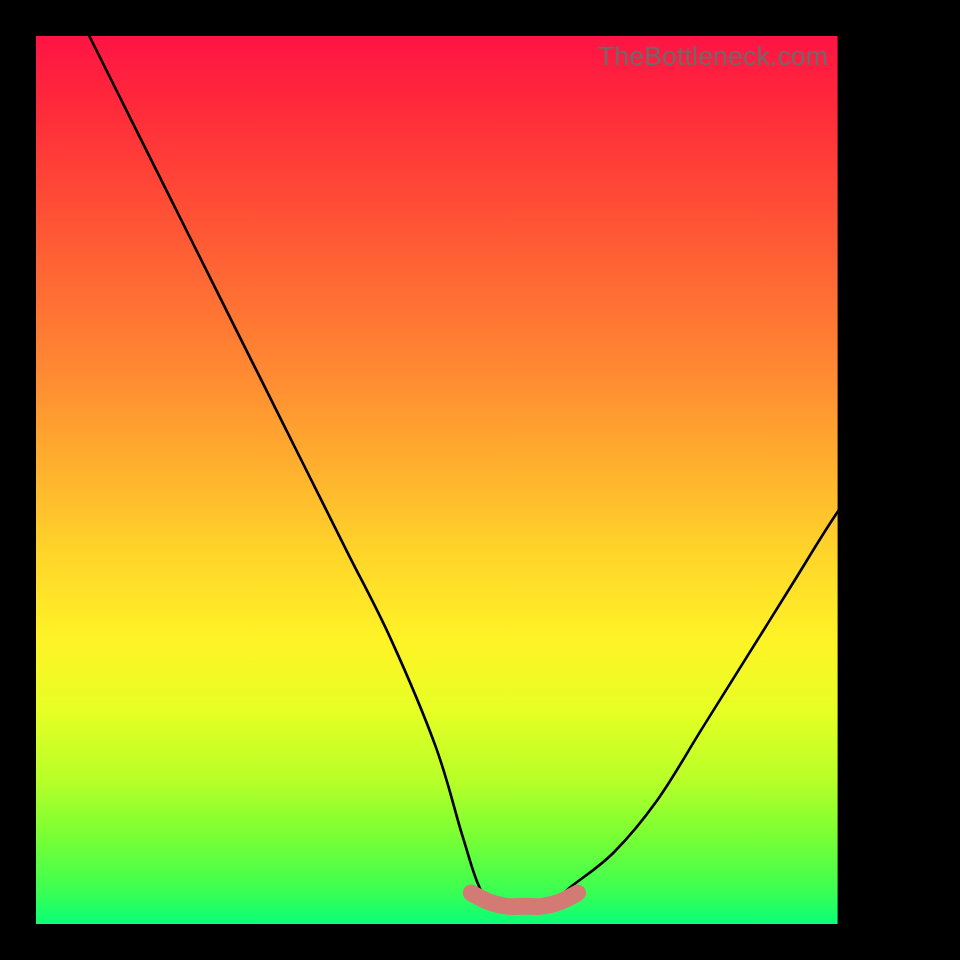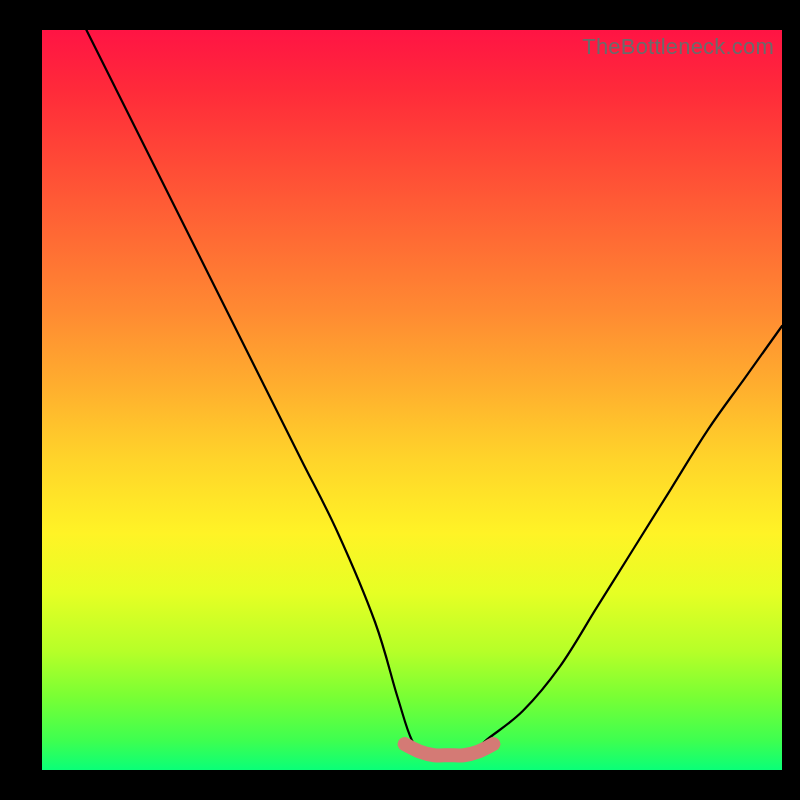--- a/index.html
+++ b/index.html
@@ -12,23 +12,23 @@
     font-family: Arial, Helvetica, sans-serif;
   }
   .frame {
     position: relative;
     width: 800px;
     height: 800px;
     background: #000;
   }
   .plot {
     position: absolute;
-    left: 42px;
+    left: 30px;
     top: 30px;
-    width: 740px;
+    width: 668px;
     height: 740px;
     
     background: linear-gradient(
       to bottom,
       #ff1444 0%,
       #ff2a3a 8%,
       #ff4a36 18%,
       #ff6a34 28%,
       #ff8a32 38%,
       #ffae2e 48%,

